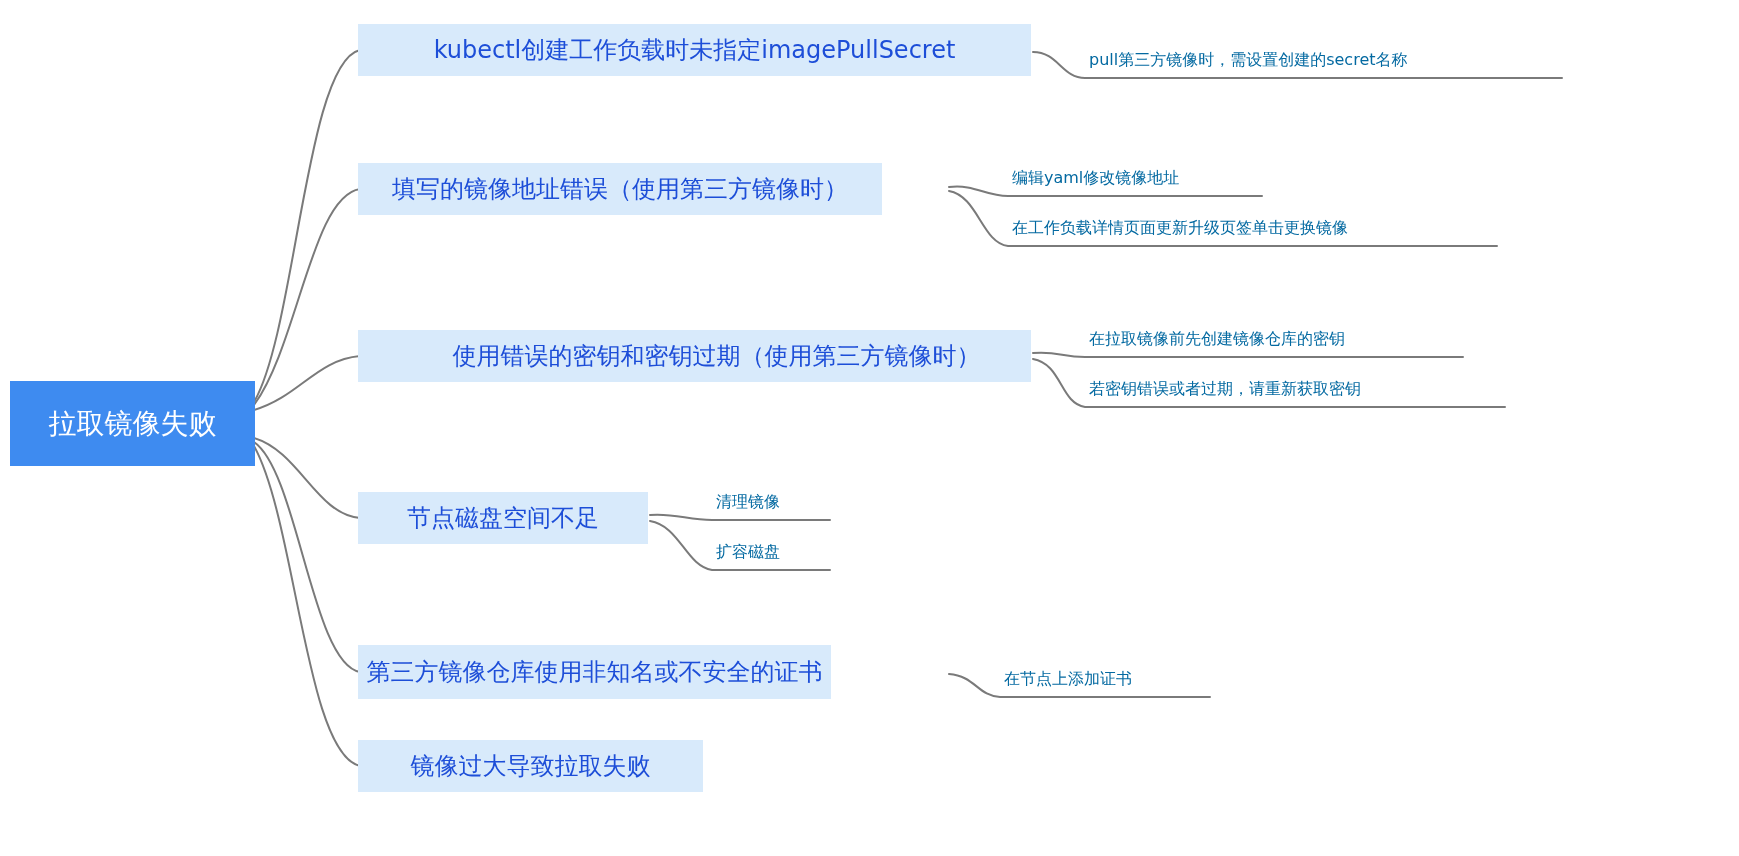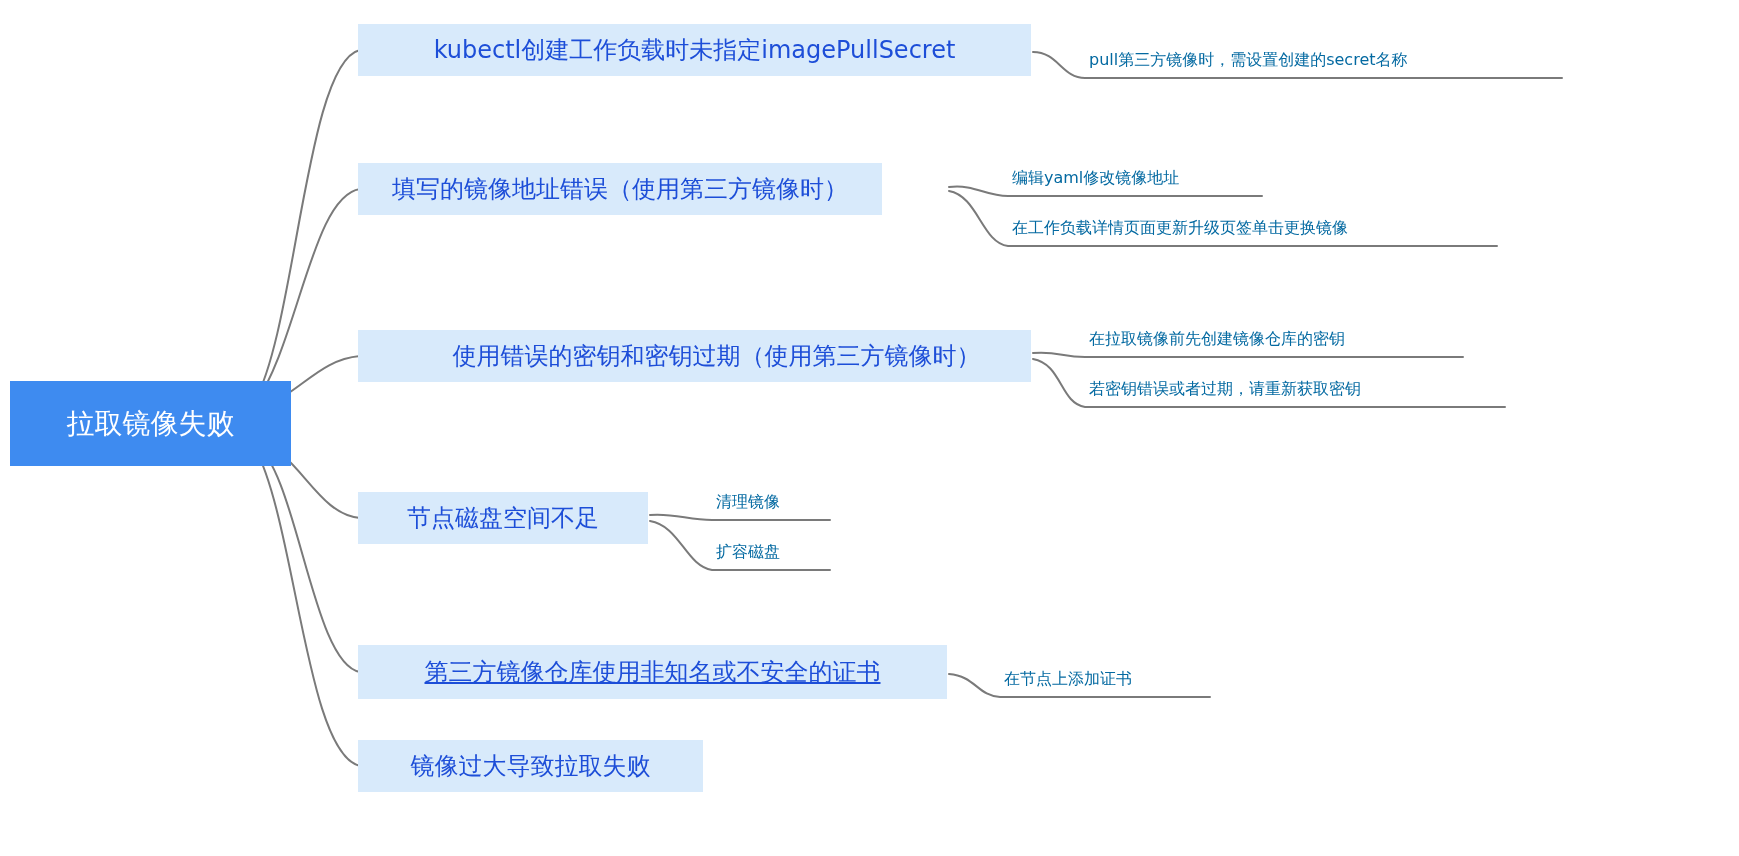--- a/index.html
+++ b/index.html
@@ -24,36 +24,36 @@
   .node {
     position: absolute;
     box-sizing: border-box;
     display: flex;
     align-items: center;
     justify-content: center;
     white-space: nowrap;
   }
   .root-topic {
     left: 10px; top: 381px;
-    width: 281px; height: 85px;
+    width: 245px; height: 85px;
     background: #3e8bf0;
     color: #ffffff;
     font-size: 28px;
   }
   .branch {
     background: #d8eafb;
     color: #1d4ed8;
     font-size: 24px;
     height: 52px;
   }
   .b1 { left: 358px; top: 24px;  width: 673px; }
   .b2 { left: 358px; top: 163px; width: 524px; }
   .b3 { left: 358px; top: 330px; width: 673px; padding-left: 44px; }
   .b4 { left: 358px; top: 492px; width: 290px; }
-  .b5 { left: 358px; top: 645px; width: 589px; height: 54px; text-decoration: underline; }
+  .b5 { left: 358px; top: 645px; width: 473px; height: 54px; }
   .b6 { left: 358px; top: 740px; width: 345px; }
   .leaf {
     position: absolute;
     height: 36px;
     line-height: 36px;
     color: #0369a1;
     font-size: 16px;
     white-space: nowrap;
   }
   .l1a { left: 1089px; top: 42px;  }

